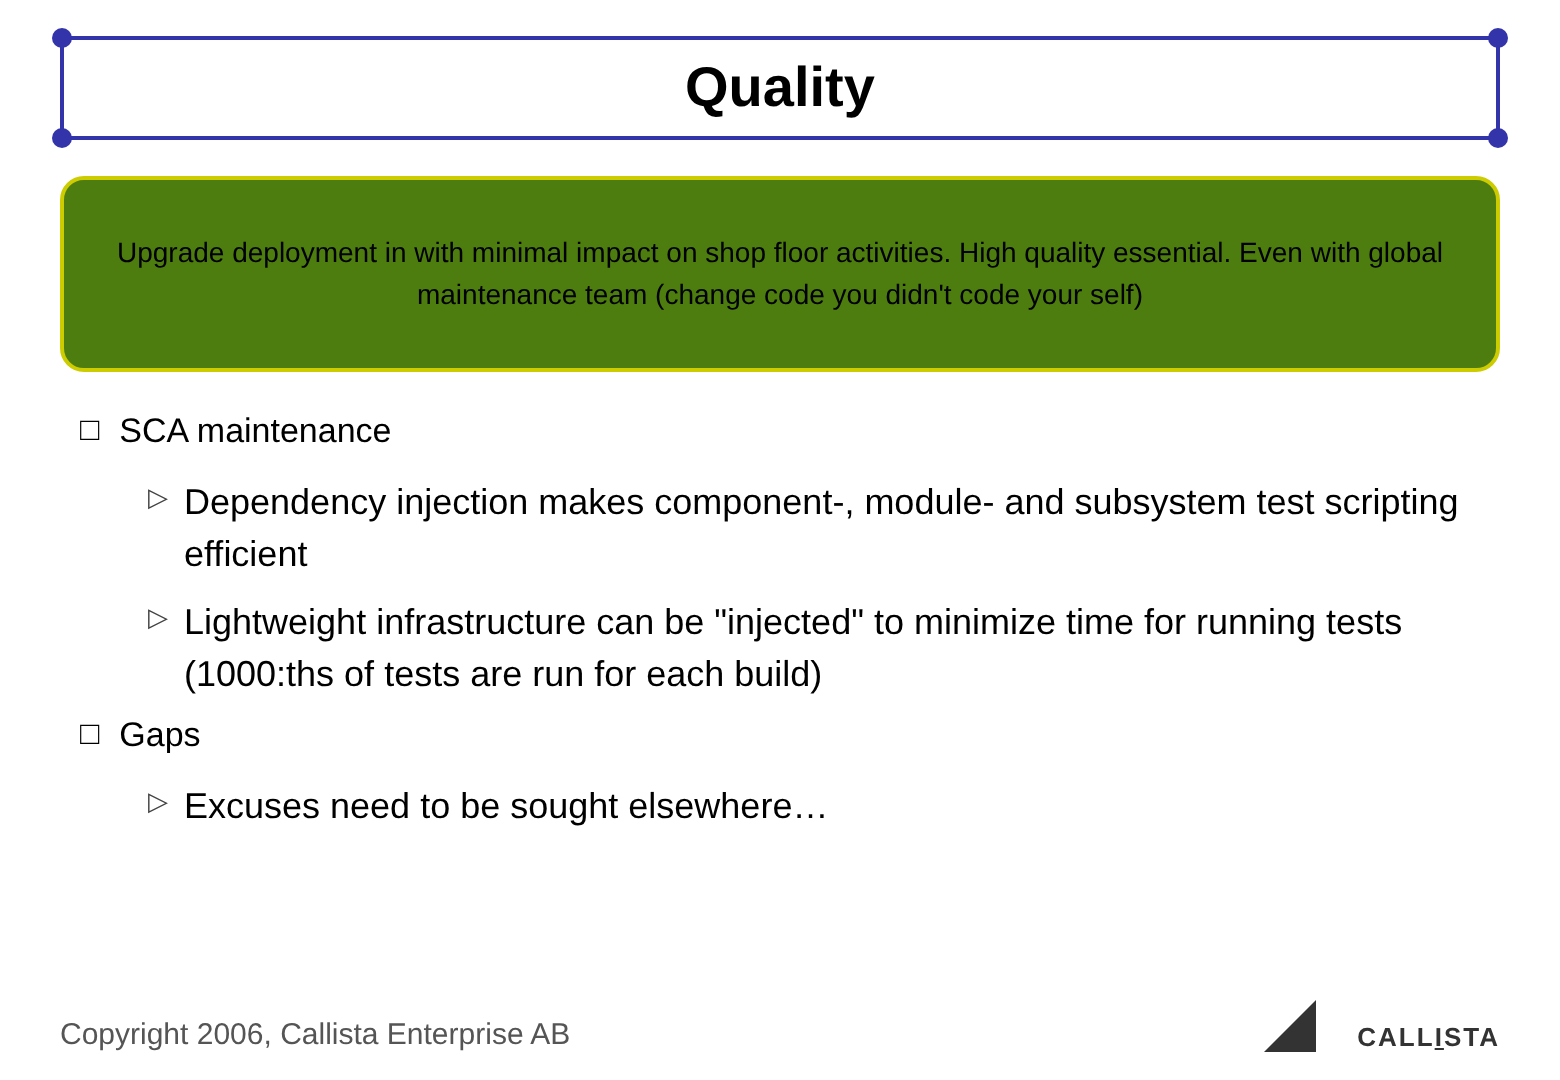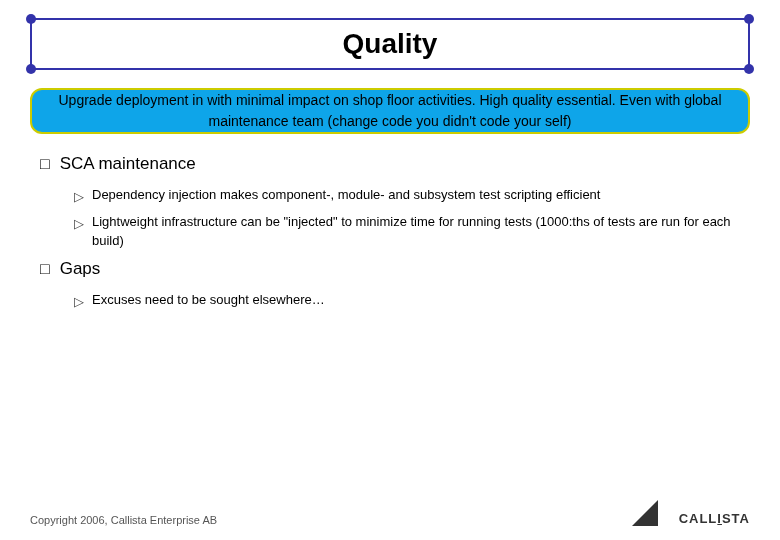--- a/index.html
+++ b/index.html
@@ -69,24 +69,24 @@
     }
 
     .title-text {
       font-size: 28px;
       font-weight: bold;
       color: #000000;
     }
 
     
     .highlight-box {
-      background: #0ea5e9;
+      background: #4d7c0f;
       border: 2px solid #cccc00;
       border-radius: 12px;
-      padding: 0 24px;
+      padding: 26px 24px;
       margin-bottom: 20px;
       text-align: center;
       font-size: 14px;
       line-height: 1.5;
     }
 
     
     .content {
       padding-left: 10px;
     }
@@ -125,37 +125,37 @@
 
     .sub-marker {
       font-size: 13px;
       margin-right: 8px;
       margin-top: 3px;
       flex-shrink: 0;
       color: #444;
     }
 
     .sub-text {
-      font-size: 13px;
+      font-size: 18px;
       line-height: 1.45;
     }
 
     
     .footer {
       position: absolute;
       bottom: 14px;
       left: 30px;
       right: 30px;
       display: flex;
       justify-content: space-between;
       align-items: flex-end;
     }
 
     .copyright {
-      font-size: 11px;
+      font-size: 15px;
       color: #555;
     }
 
     
     .callista-logo {
       display: flex;
       align-items: flex-end;
       gap: 17px;
     }
 

